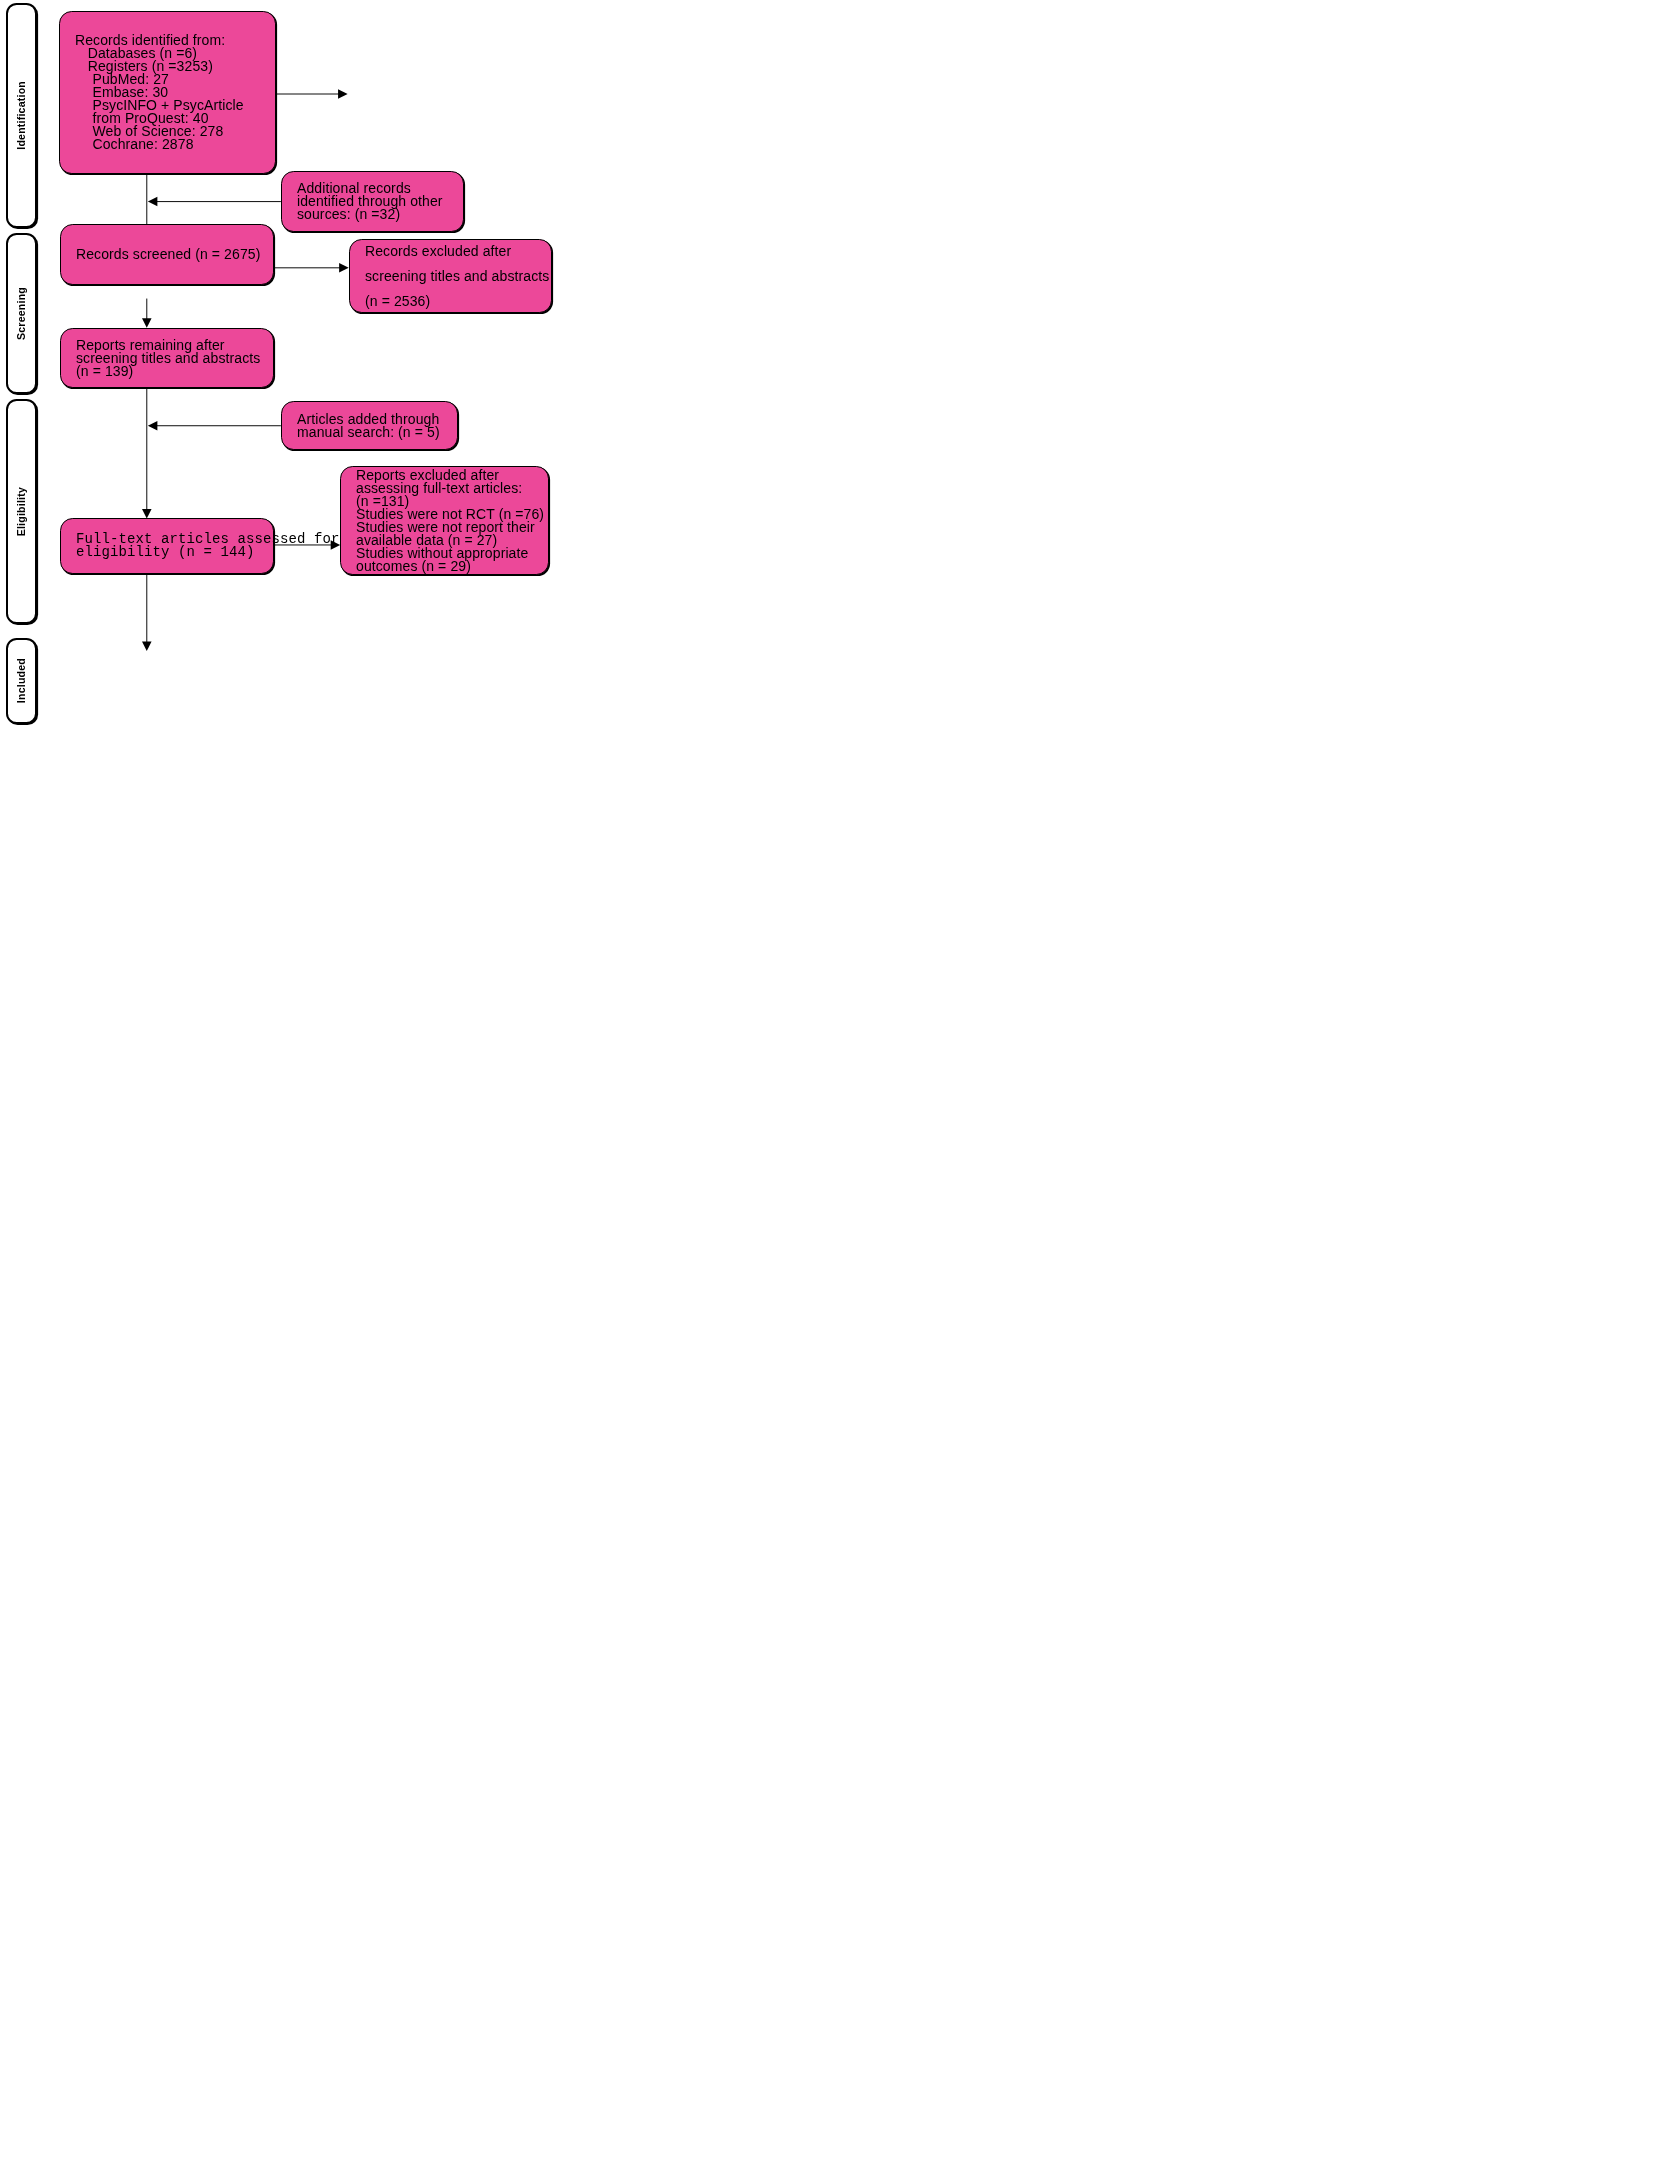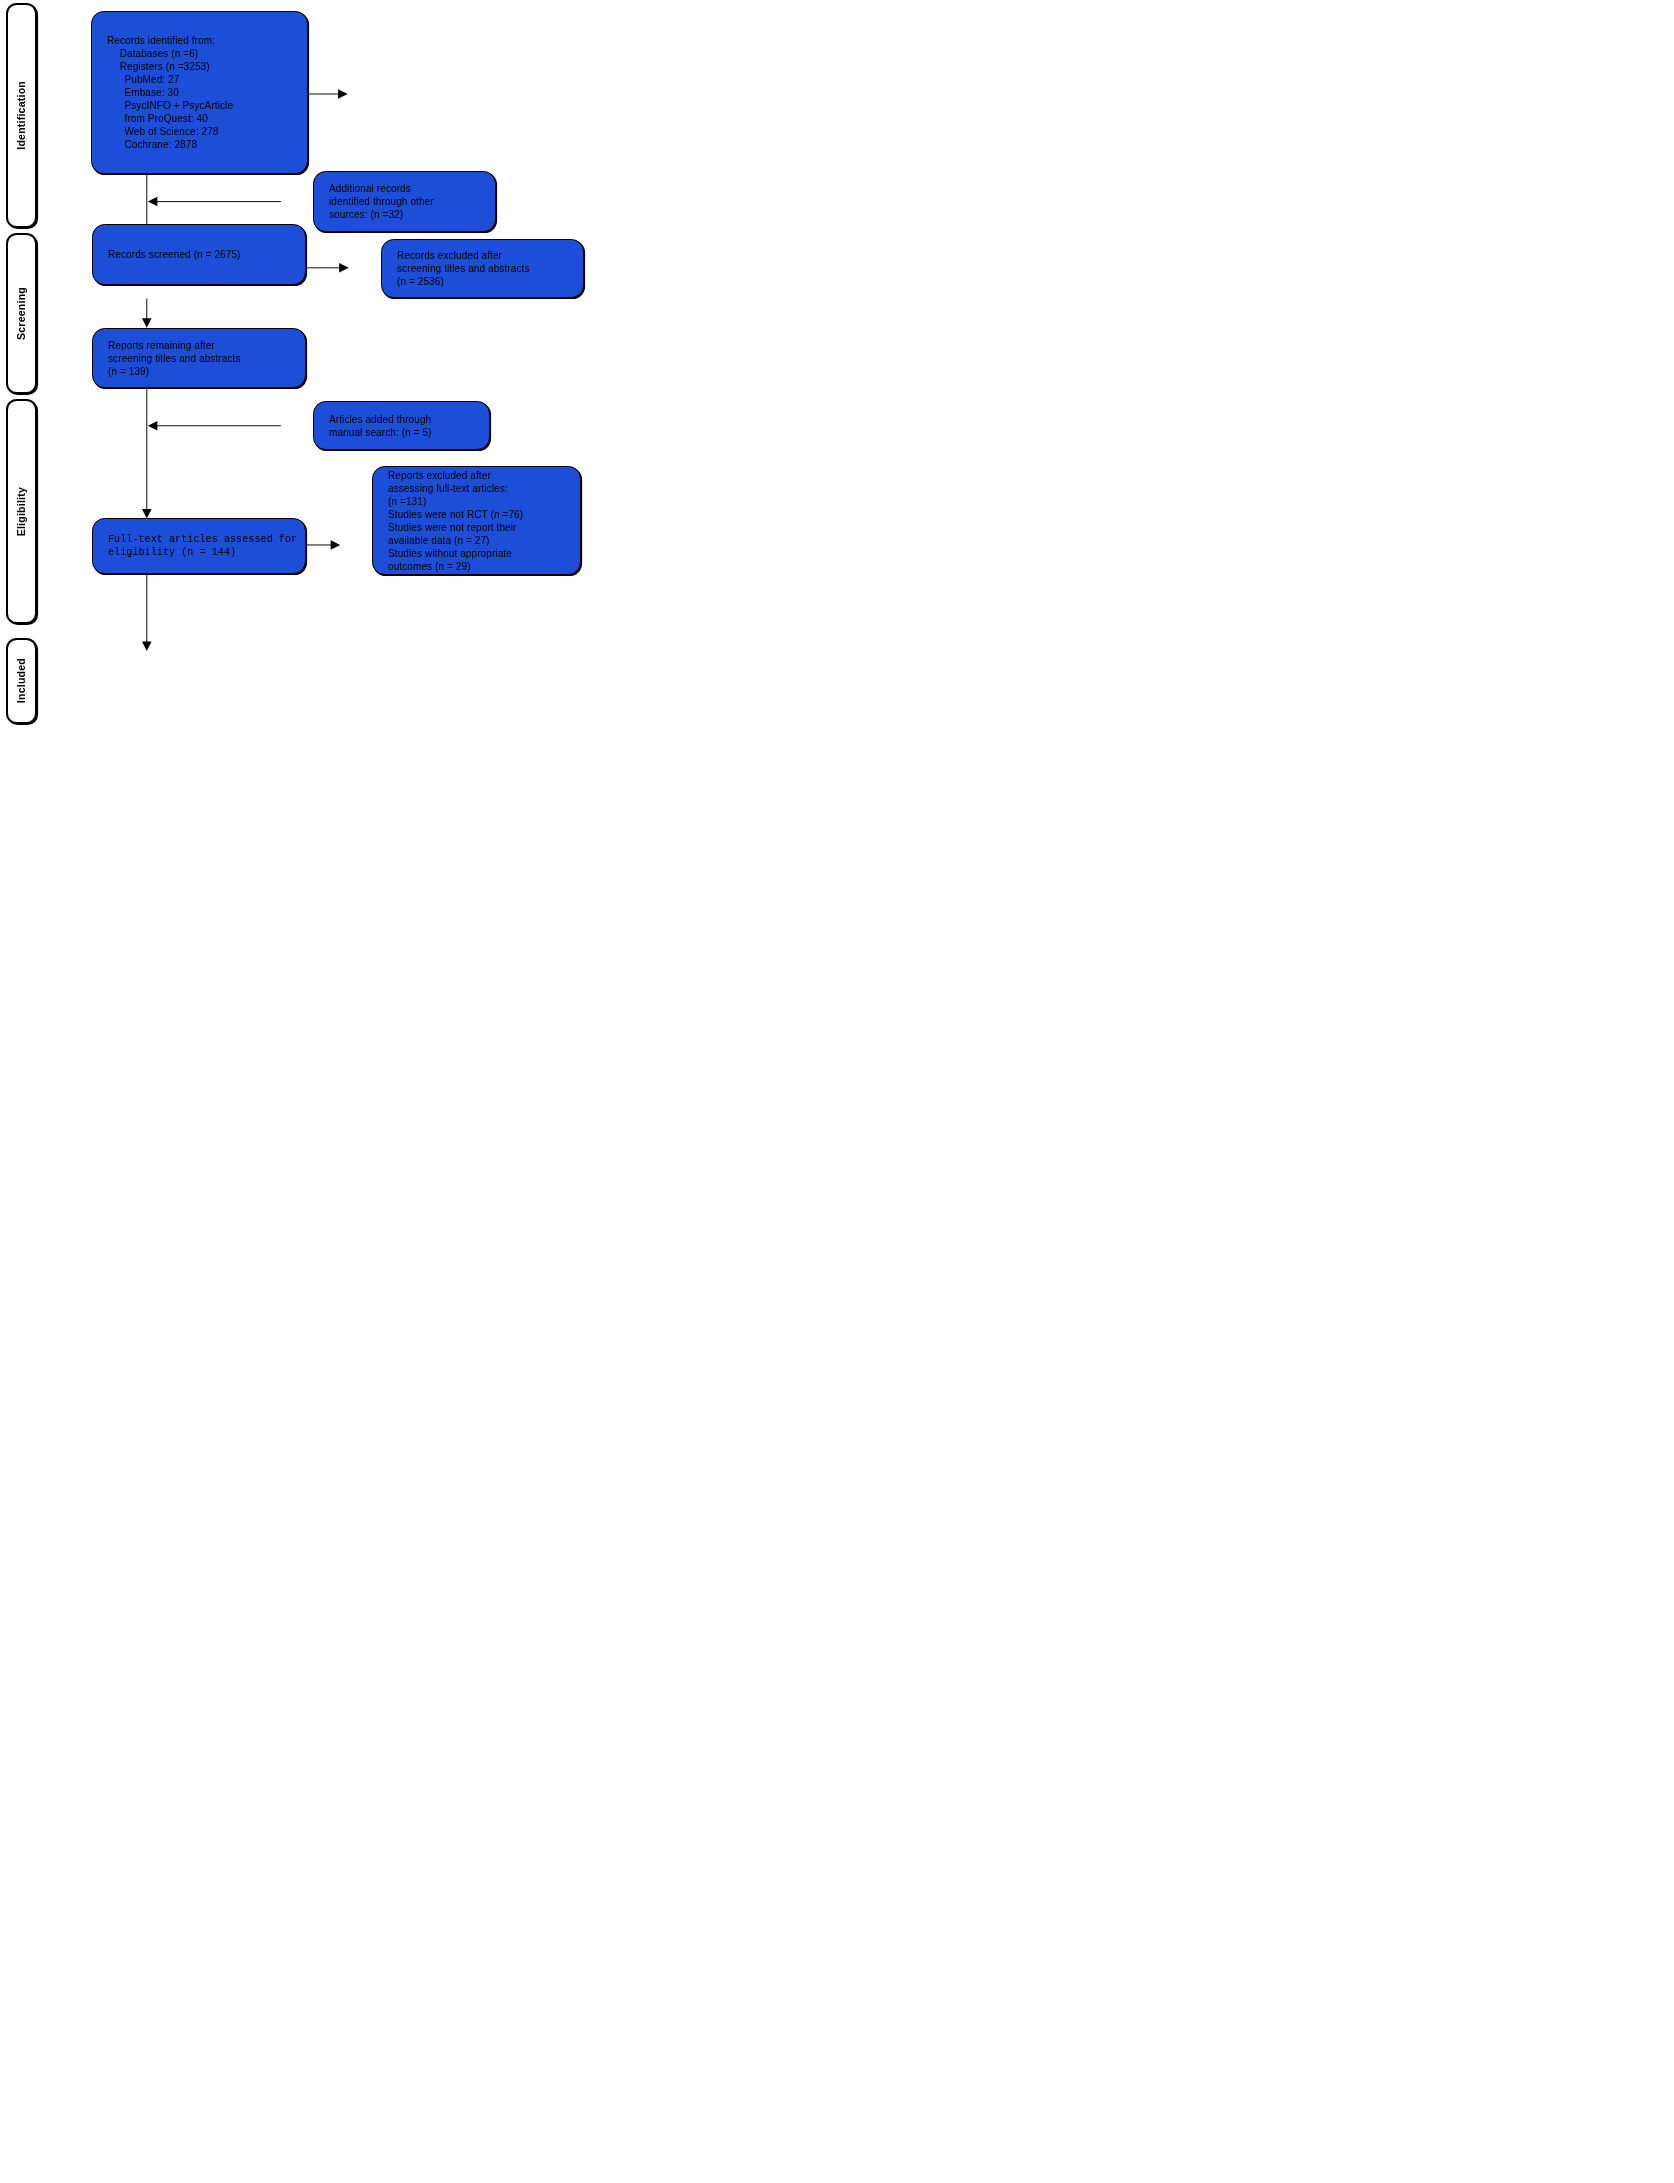--- a/index.html
+++ b/index.html
@@ -18,33 +18,32 @@
   svg.arrows {
     position: absolute;
     left: 0; top: 0;
     width: 558px;
     height: 728px;
     z-index: 0;
   }
   .box {
     position: absolute;
     box-sizing: border-box;
-    background: #1d4ed8;
+    background: #ec4899;
     border: 1.9px solid #000000;
     border-radius: 12.7px;
     box-shadow: 1.1px 1.1px 0 #000000;
     z-index: 1;
     display: flex;
     flex-direction: column;
     justify-content: center;
     padding: 4.2px 7.4px 4.2px 15px;
-    font-size: 10px;
+    font-size: 14px;
     line-height: 13px;
     letter-spacing: 0.1px;
-    margin-left: 32px;
   }
   .box .line { white-space: nowrap; }
   .ind-a { margin-left: 12.7px; }
   .ind-b { margin-left: 17.5px; }
   .ind-c { margin-left: 20.7px; }
 
   .stage-label {
     position: absolute;
     box-sizing: border-box;
     background: #ffffff;
@@ -63,21 +62,21 @@
     font-size: 10.6px;
     letter-spacing: 0.2px;
     white-space: nowrap;
   }
 
   
   #box-records-identified   { left:59px; top:10.6px;   width:217px; height:163px; }
   #box-records-removed      { left:348px; top:39px;   width:204px; height:111px; }
   #box-additional-records   { left:281px; top:171px;  width:183px; height:61px; }
   #box-records-screened     { left:60px; top:224px;  width:214px; height:61px; }
-  #box-records-excluded     { left:349px; top:239px;  width:203px; height:59px; }
+  #box-records-excluded     { left:349px; top:239px;  width:203px; height:74px;gap:12px; }
   #box-reports-remaining    { left:60px; top:328px;  width:214px; height:60px; }
   #box-articles-added       { left:281px; top:401px;  width:177px; height:49px;  }
   #box-fulltext-assessed    { left:60px; top:518px;  width:214px; height:56px;font-family:Liberation Mono, monospace; }
   #box-reports-excluded-ft  { left:340px; top:466px;  width:209px; height:109px; }
   #box-studies-included     { left:60px; top:651px; width:490px; height:72px; }
 
   #label-identification { left:5.8px; top:2.7px;    width:31px; height:225px; }
   #label-screening      { left:5.8px; top:233px;  width:31px; height:161px; }
   #label-eligibility    { left:5.8px; top:399px;  width:31px; height:225px; }
   #label-included       { left:5.8px; top:638px; width:31px; height:86px; }

